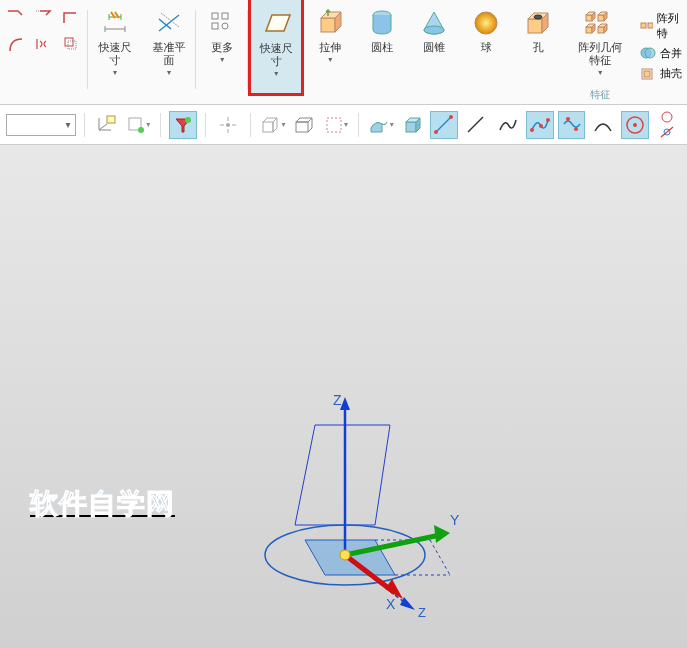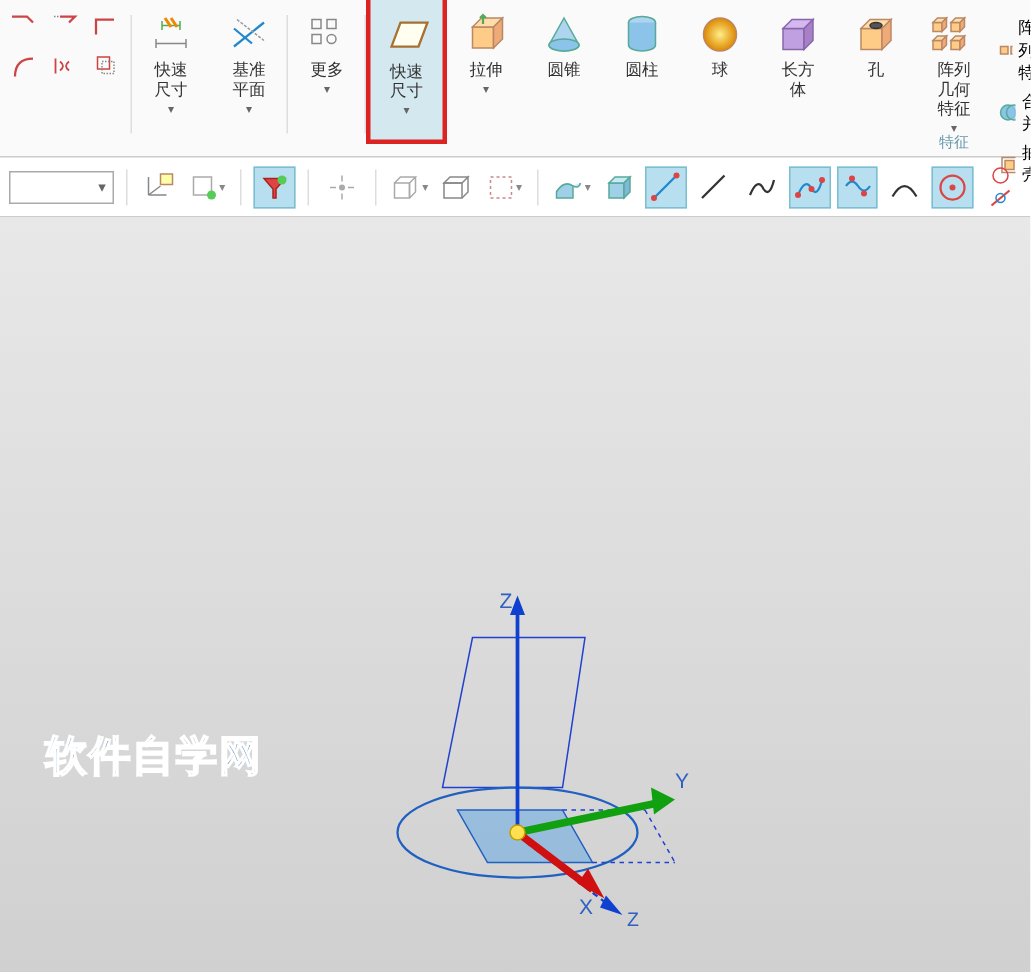--- a/index.html
+++ b/index.html
@@ -153,20 +153,21 @@
     .csys {
       position: absolute;
       left: 220px;
       top: 250px;
     }
     .watermark {
       position: absolute;
       left: 30px;
       top: 340px;
       pointer-events: none;
+      text-decoration: underline;
     }
     .watermark .main-text {
       font-size: 28px;
       font-weight: bold;
       color: #1060a8;
       -webkit-text-stroke: 1px #fff;
       letter-spacing: 1px;
     }
     .watermark .sub-text {
       font-size: 12px;
@@ -286,69 +287,57 @@
         </div>
       <div class="label">拉伸</div>
       <div class="dropdown-arrow">▾</div>
     </div>
   </div>
 
   <div class="ribbon-group">
     <div class="big-button">
       <div class="icon-box">
           <svg width="26" height="30">
+            <ellipse cx="13" cy="7" rx="9" ry="4" fill="#aed4f0" stroke="#5a9"></ellipse>
+            <path d="M4 7 L4 22 A9 4 0 0 0 22 22 L22 7" fill="#8bc4e8" stroke="#5a9"></path>
+          </svg>
+        </div>
+      <div class="label">圆柱</div>
+    </div>
+  </div>
+
+  <div class="ribbon-group">
+    <div class="big-button">
+      <div class="icon-box">
+          <svg width="26" height="30">
             <path d="M13 4 L23 22 A10 4 0 0 1 3 22 Z" fill="#aed4f0" stroke="#5a9"></path>
             <ellipse cx="13" cy="22" rx="10" ry="4" fill="#8bc4e8" stroke="#5a9"></ellipse>
           </svg>
         </div>
       <div class="label">圆锥</div>
-    </div>
-  </div>
-
-  <div class="ribbon-group">
-    <div class="big-button">
-      <div class="icon-box">
-          <svg width="26" height="30">
-            <ellipse cx="13" cy="7" rx="9" ry="4" fill="#aed4f0" stroke="#5a9"></ellipse>
-            <path d="M4 7 L4 22 A9 4 0 0 0 22 22 L22 7" fill="#8bc4e8" stroke="#5a9"></path>
-          </svg>
-        </div>
-      <div class="label">圆柱</div>
     </div>
   </div>
 
   <div class="ribbon-group">
     <div class="big-button">
       <div class="icon-box">
           <svg width="28" height="28">
             <defs>
               <radialGradient id="sg">
                 <stop offset="0%" stop-color="#fe8"></stop>
                 <stop offset="100%" stop-color="#d80"></stop>
               </radialGradient>
             </defs>
             <circle cx="14" cy="14" r="11" fill="url(#sg)" stroke="#b86"></circle>
           </svg>
         </div>
       <div class="label">球</div>
     </div>
   </div>
 
-  <div class="ribbon-group">
-    <div class="big-button">
-      <div class="icon-box">
-          <svg width="28" height="28">
-            <rect x="4" y="10" width="14" height="14" fill="#c0a0e0" stroke="#86a"></rect>
-            <path d="M4 10 L10 4 L24 4 L18 10 Z" fill="#d4b8f0" stroke="#86a"></path>
-            <path d="M18 10 L24 4 L24 18 L18 24 Z" fill="#a880c8" stroke="#86a"></path>
-          </svg>
-        </div>
-      <div class="label">长方体</div>
-    </div>
-  </div>
 
   <div class="ribbon-group">
     <div class="big-button">
       <div class="icon-box">
           <svg width="28" height="28">
             <rect x="4" y="10" width="14" height="14" fill="#fc8" stroke="#b86"></rect>
             <path d="M4 10 L10 4 L24 4 L18 10 Z" fill="#fda" stroke="#b86"></path>
             <path d="M18 10 L24 4 L24 18 L18 24 Z" fill="#ea7" stroke="#b86"></path>
             <ellipse cx="14" cy="8" rx="4" ry="2" fill="#555" stroke="#333"></ellipse>
           </svg>

